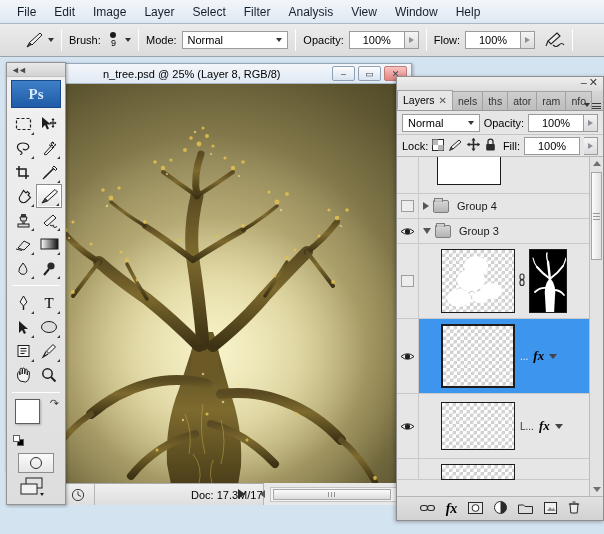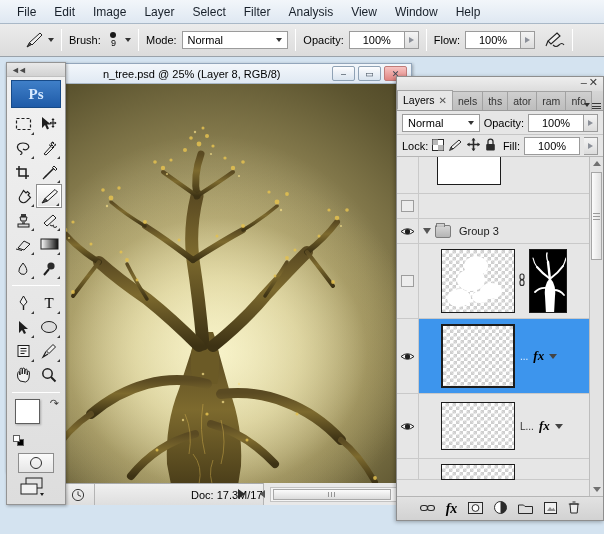--- a/index.html
+++ b/index.html
@@ -963,20 +963,25 @@
           <div class="eyecell"></div>
           <div class="body" style="padding-left:18px">
             <div class="thumb" style="width:64px;height:32px;background-image:none;background-color:#fff;margin-top:-12px"></div>
           </div>
         </div>
 
         <div class="layer">
           <div class="eyecell">
             <div style="width:13px;height:12px;border:1px solid #9d9d9d;background:#ededed"></div>
           </div>
+          <div class="body">
+            <div class="disc"></div>
+            <div class="folder"></div>
+            <div class="lname">Group 4</div>
+          </div>
         </div>
 
         <div class="layer">
           <div class="eyecell">
             <svg width="15" height="11" viewBox="0 0 15 11">
                 <path d="M1 5.5 Q7.5 0 14 5.5 Q7.5 11 1 5.5Z" fill="#f6f6f6" stroke="#1e1e1e" stroke-width="1"></path>
                 <circle cx="7.5" cy="5.5" r="2.6" fill="#1e1e1e"></circle>
               </svg>
           </div>
           <div class="body">

